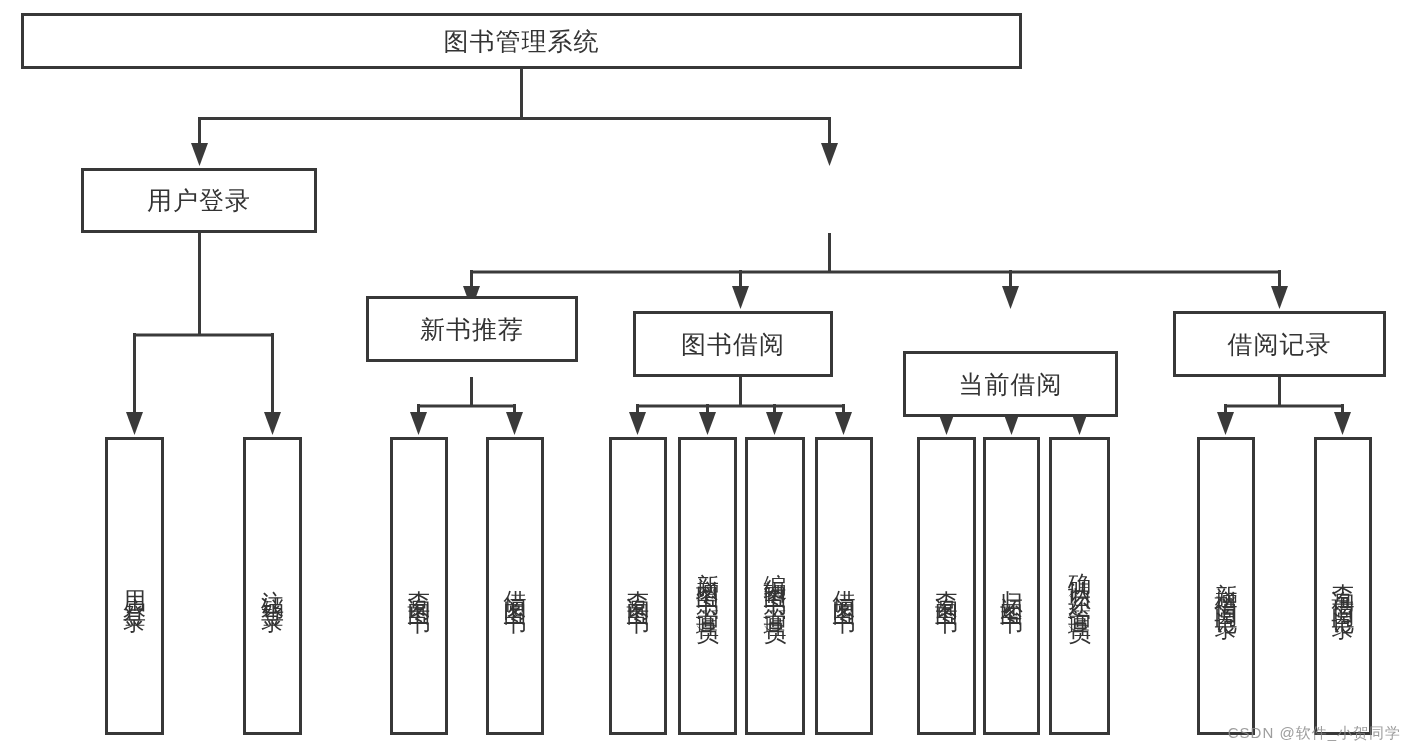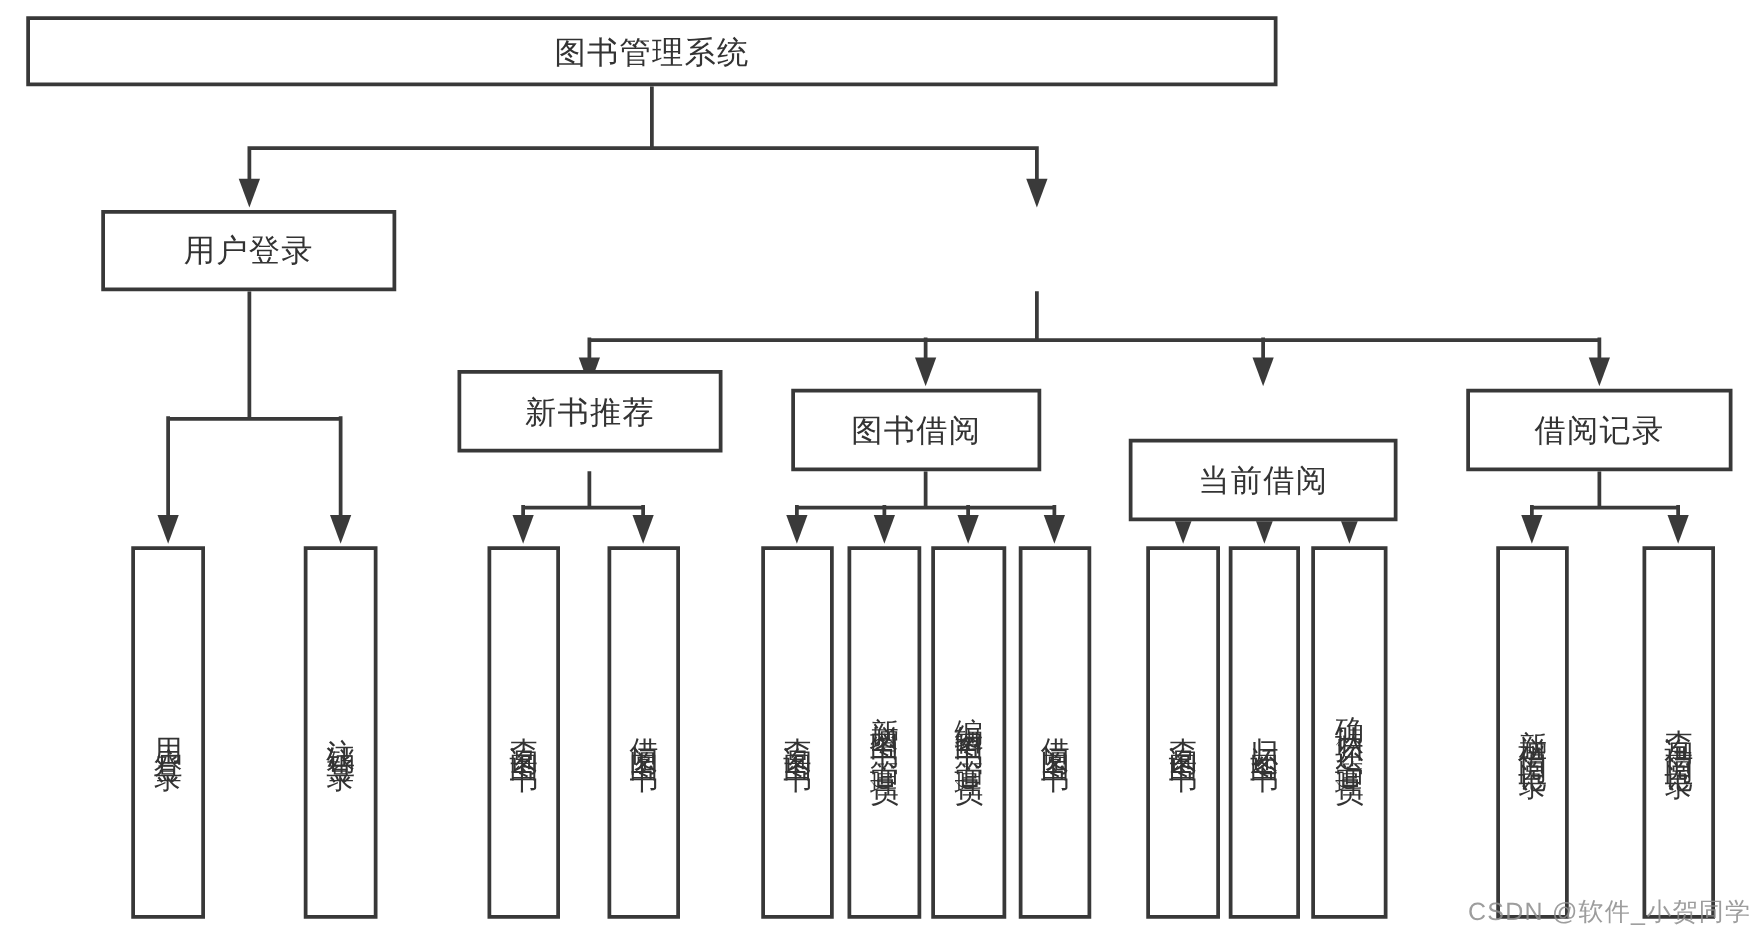--- a/index.html
+++ b/index.html
@@ -37,21 +37,21 @@
     writing-mode: vertical-rl;
     text-orientation: mixed;
     letter-spacing: 7px;
     line-height: 1;
     white-space: nowrap;
   }
   .watermark {
     position: absolute;
     right: 4px;
     bottom: 4px;
-    font-size: 20px;
+    font-size: 15px;
     color: rgba(140, 140, 140, 0.85);
     letter-spacing: 1px;
     z-index: 3;
   }
 </style>
 </head>
 <body>
 
 <div class="canvas">
 

